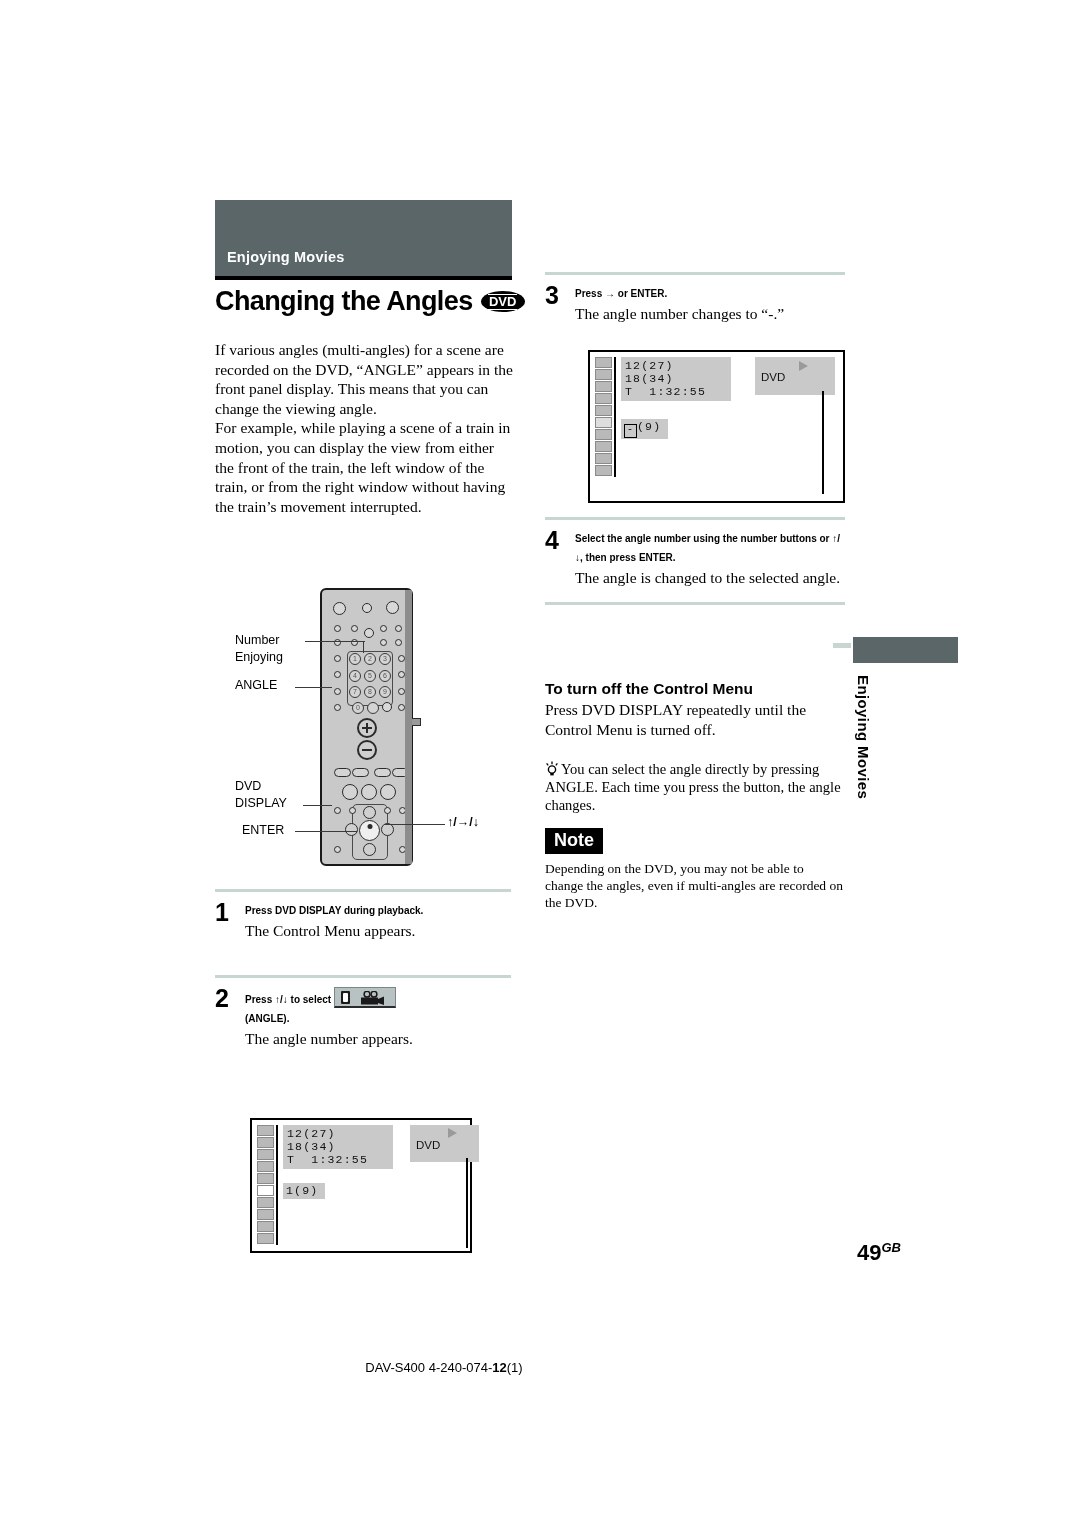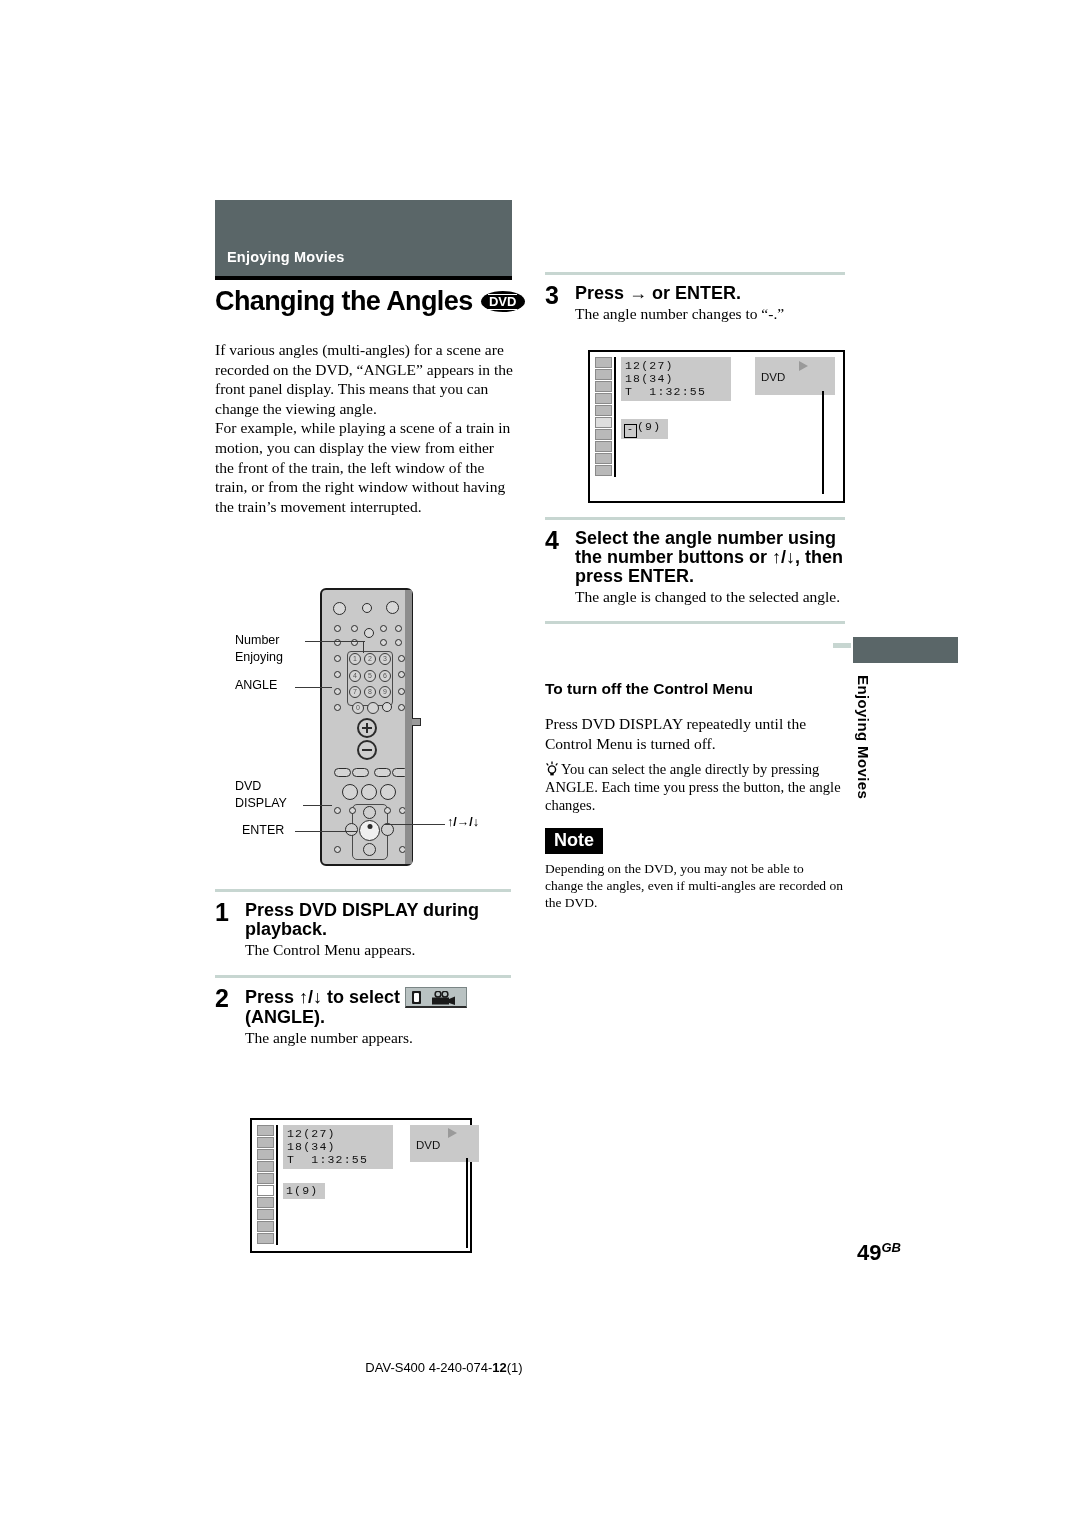--- a/index.html
+++ b/index.html
@@ -263,21 +263,21 @@
     font-size: 25px;
     line-height: 23px;
     width: 30px;
     flex: 0 0 30px;
     color: #000;
   }
   .step-body { flex: 1 1 auto; }
   .step-head {
     font-family: "Liberation Sans", sans-serif;
     font-weight: bold;
-    font-size: 18px;
+    font-size: 10px;
     line-height: 19px;
     color: #000;
   }
   .step-desc {
     font-family: "Liberation Serif", serif;
     font-size: 15.5px;
     line-height: 19.6px;
     color: #000;
     margin-top: 1px;
   }
@@ -392,21 +392,21 @@
     vertical-align: -2px;
     font-size: 10px;
   }
 
   
   .subhead {
     font-family: "Liberation Sans", sans-serif;
     font-weight: bold;
     font-size: 15.5px;
     color: #000;
-    margin-bottom: 16px;
+    margin-bottom: 2px;
   }
   .tip-block {
     font-family: "Liberation Serif", serif;
     font-size: 14.5px;
     line-height: 18px;
     color: #000;
     position: relative;
   }
   .note-badge {
     display: inline-block;

